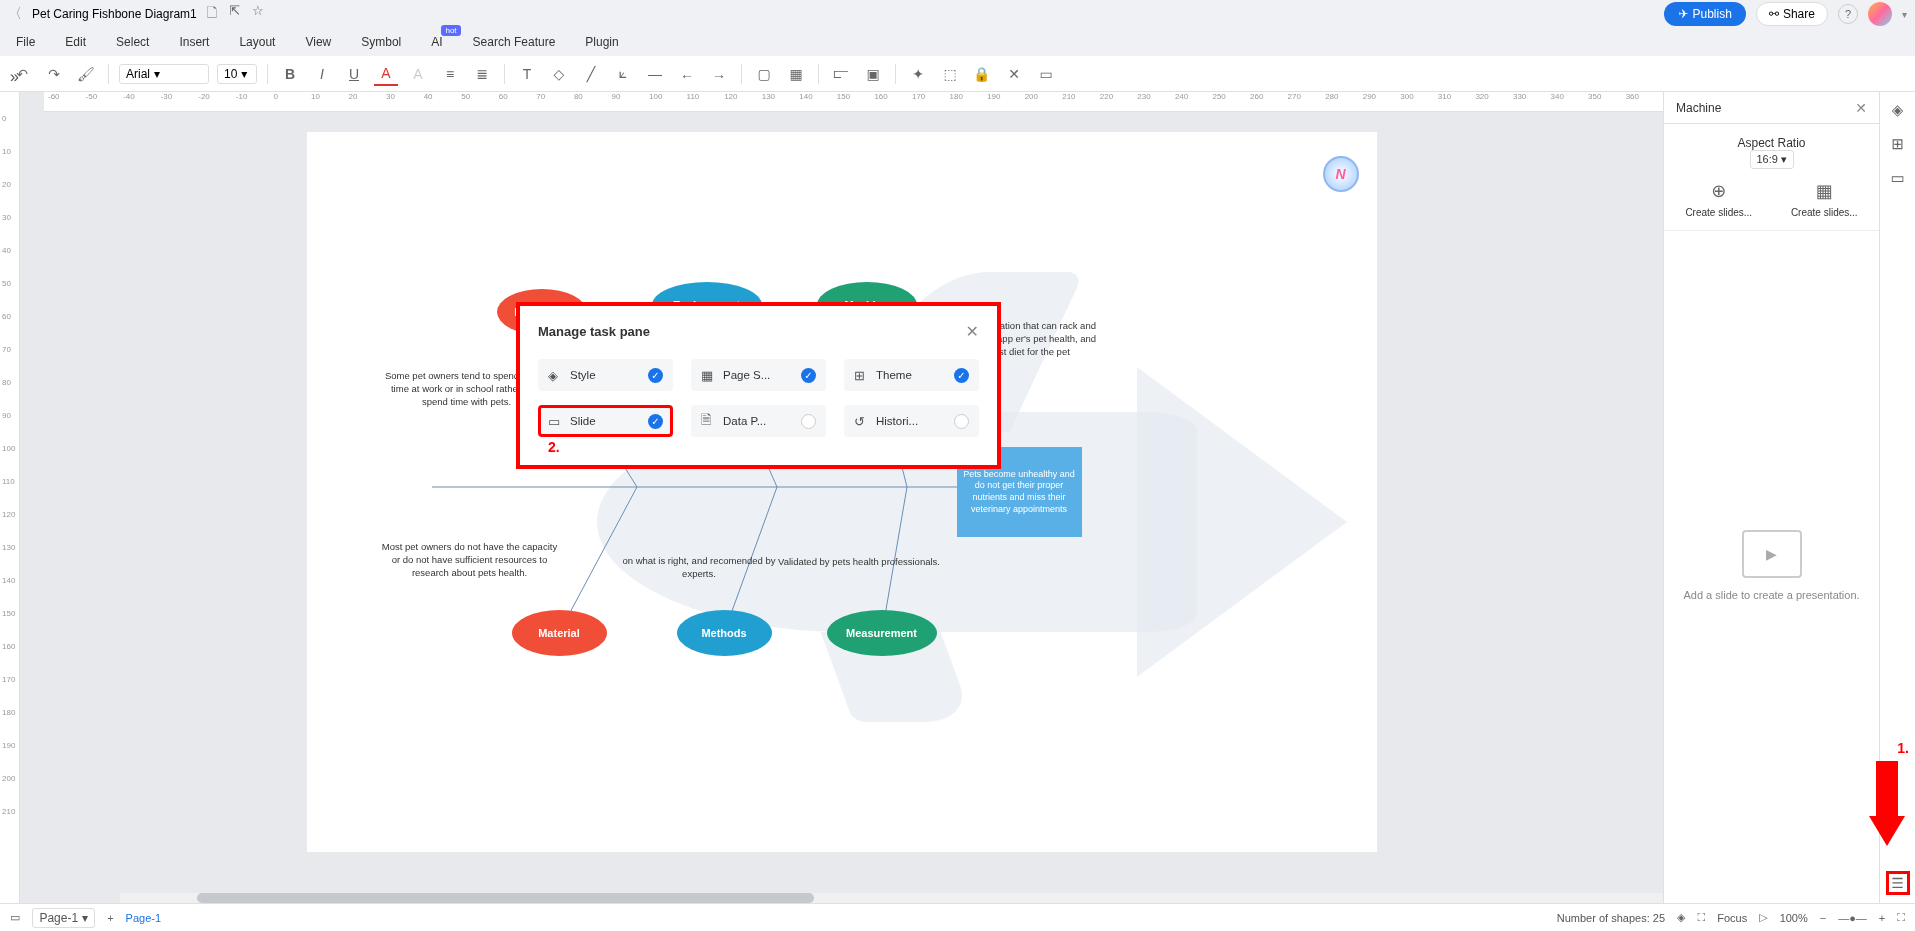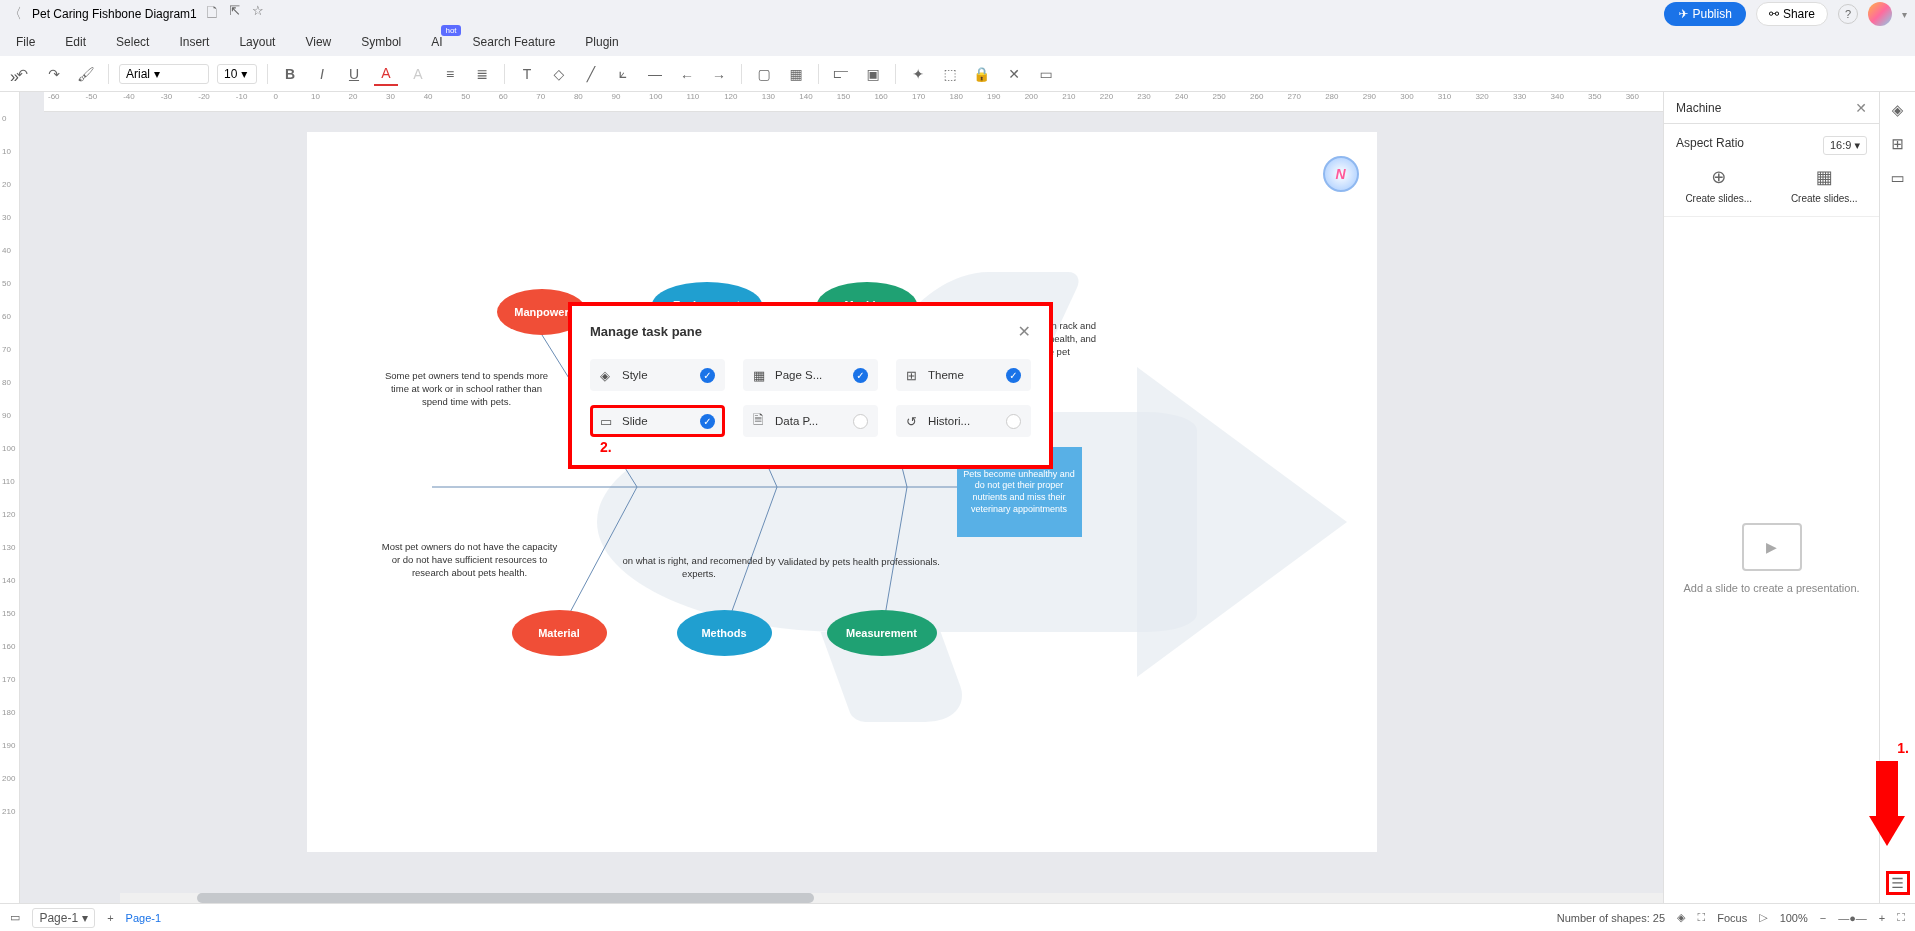--- a/index.html
+++ b/index.html
@@ -62,21 +62,21 @@
 .tb4 { top: 424px; left: 470px; width: 165px; }
 .tb5 { top: 188px; left: 625px; width: 180px; }
 .result-box { position: absolute; top: 315px; left: 650px; width: 125px; height: 90px; background: #58b0e6; color: #fff; font-size: 9px; text-align: center; padding: 6px; line-height: 1.3; display: flex; align-items: center; }
 .ai-badge { position: absolute; top: 24px; right: 18px; width: 36px; height: 36px; border-radius: 50%; background: radial-gradient(circle, #fff, #a0c8ff); border: 2px solid #8fb8f0; display: flex; align-items: center; justify-content: center; font-size: 14px; font-style: italic; font-weight: bold; color: #ff5a9b; }
 
 
 .right-panel { width: 216px; background: #fff; border-left: 1px solid #e0e0e0; display: flex; flex-direction: column; }
 .rp-header { height: 32px; border-bottom: 1px solid #e0e0e0; display: flex; align-items: center; justify-content: space-between; padding: 0 12px; font-size: 12px; color: #333; }
 .rp-close { cursor: pointer; color: #888; font-size: 14px; }
 .rp-section { padding: 12px; border-bottom: 1px solid #eee; }
-.rp-row { display: flex; align-items: flex-start; justify-content: space-between; font-size: 12px; color: #333; }
+.rp-row { display: flex; align-items: center; justify-content: space-between; font-size: 12px; color: #333; flex-direction: column; }
 .rp-select { border: 1px solid #ddd; border-radius: 3px; padding: 2px 6px; font-size: 11px; background: #fff; cursor: pointer; }
 .rp-create-row { display: flex; gap: 20px; margin-top: 12px; }
 .rp-create { flex: 1; display: flex; flex-direction: column; align-items: center; gap: 6px; cursor: pointer; }
 .rp-create-icon { width: 20px; height: 20px; display: flex; align-items: center; justify-content: center; color: #666; font-size: 18px; }
 .rp-create-label { font-size: 10px; color: #333; }
 .rp-placeholder { flex: 1; display: flex; flex-direction: column; align-items: center; justify-content: center; gap: 10px; color: #888; }
 .rp-ph-icon { width: 60px; height: 48px; border: 2px solid #ccc; border-radius: 4px; display: flex; align-items: center; justify-content: center; position: relative; }
 .rp-ph-icon::after { content: '▶'; color: #aaa; font-size: 14px; }
 .rp-ph-text { font-size: 11px; text-align: center; line-height: 1.4; }
 .rp-footer { padding: 10px; display: flex; gap: 8px; }
@@ -95,21 +95,21 @@
 .red-label-1 { position: absolute; right: 6px; bottom: 175px; color: #ff0000; font-size: 14px; font-weight: bold; }
 
 
 .bottom-bar { height: 28px; background: #fff; border-top: 1px solid #e0e0e0; display: flex; align-items: center; justify-content: space-between; padding: 0 10px; font-size: 11px; color: #555; }
 .bb-left { display: flex; align-items: center; gap: 12px; }
 .bb-right { display: flex; align-items: center; gap: 12px; }
 .page-tab { color: #1a73e8; cursor: pointer; }
 .bb-btn { cursor: pointer; color: #666; }
 
 
-.modal { position: absolute; top: 302px; left: 568px; width: 485px; background: #fff; border: 4px solid #ff0000; z-index: 100; padding: 16px 18px 14px 18px; }
+.modal { position: absolute; top: 302px; left: 516px; width: 485px; background: #fff; border: 4px solid #ff0000; z-index: 100; padding: 16px 18px 14px 18px; }
 .modal-header { display: flex; justify-content: space-between; align-items: center; margin-bottom: 18px; }
 .modal-title { font-size: 13px; font-weight: bold; color: #333; }
 .modal-close { cursor: pointer; color: #888; font-size: 16px; }
 .modal-grid { display: grid; grid-template-columns: repeat(3, 1fr); gap: 14px 18px; margin-bottom: 14px; }
 .pane-item { background: #f5f6f8; border-radius: 4px; padding: 8px 10px; display: flex; align-items: center; justify-content: space-between; cursor: pointer; position: relative; }
 .pane-item.highlighted { border: 3px solid #ff0000; padding: 5px 7px; }
 .pane-left { display: flex; align-items: center; gap: 6px; }
 .pane-icon { width: 16px; height: 16px; color: #555; font-size: 13px; display: flex; align-items: center; }
 .pane-label { font-size: 11.5px; color: #333; white-space: nowrap; overflow: hidden; text-overflow: ellipsis; max-width: 65px; }
 .pane-check { width: 15px; height: 15px; border-radius: 50%; display: flex; align-items: center; justify-content: center; font-size: 10px; }

